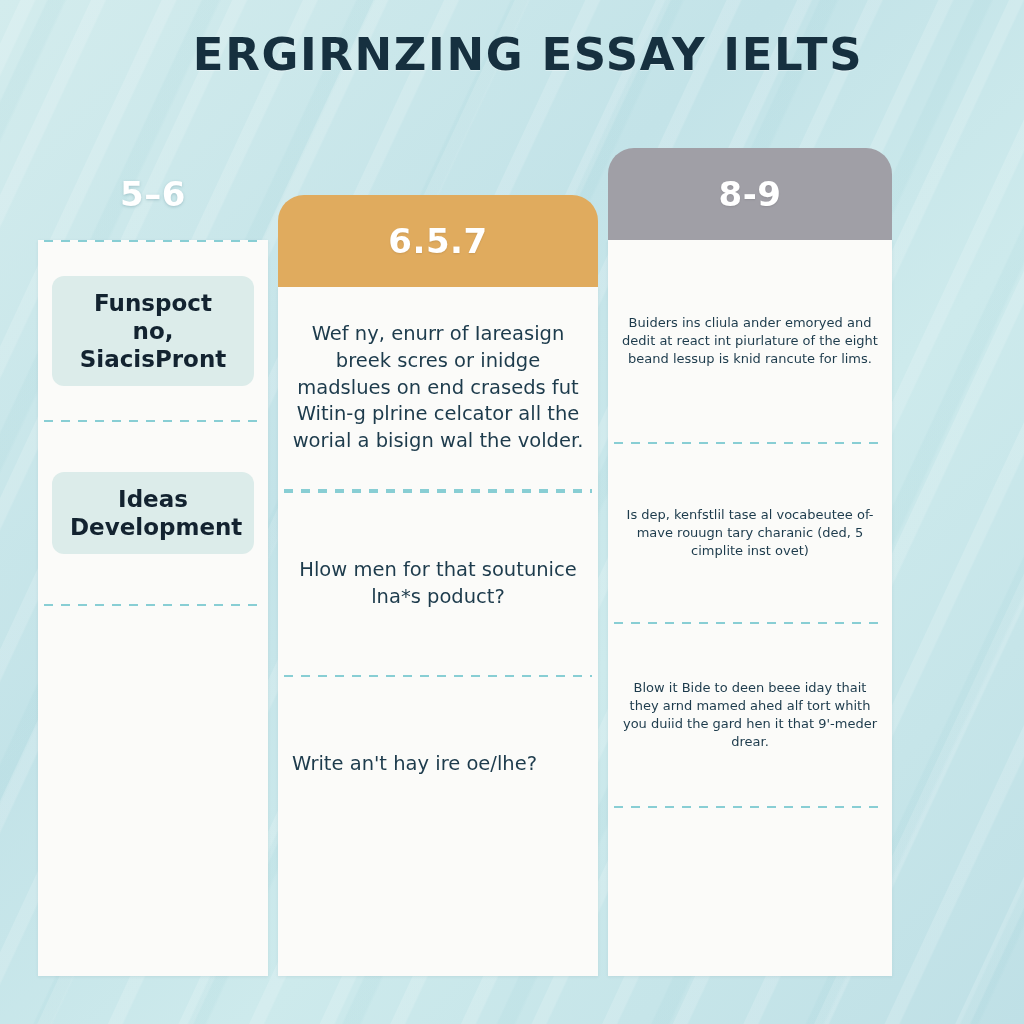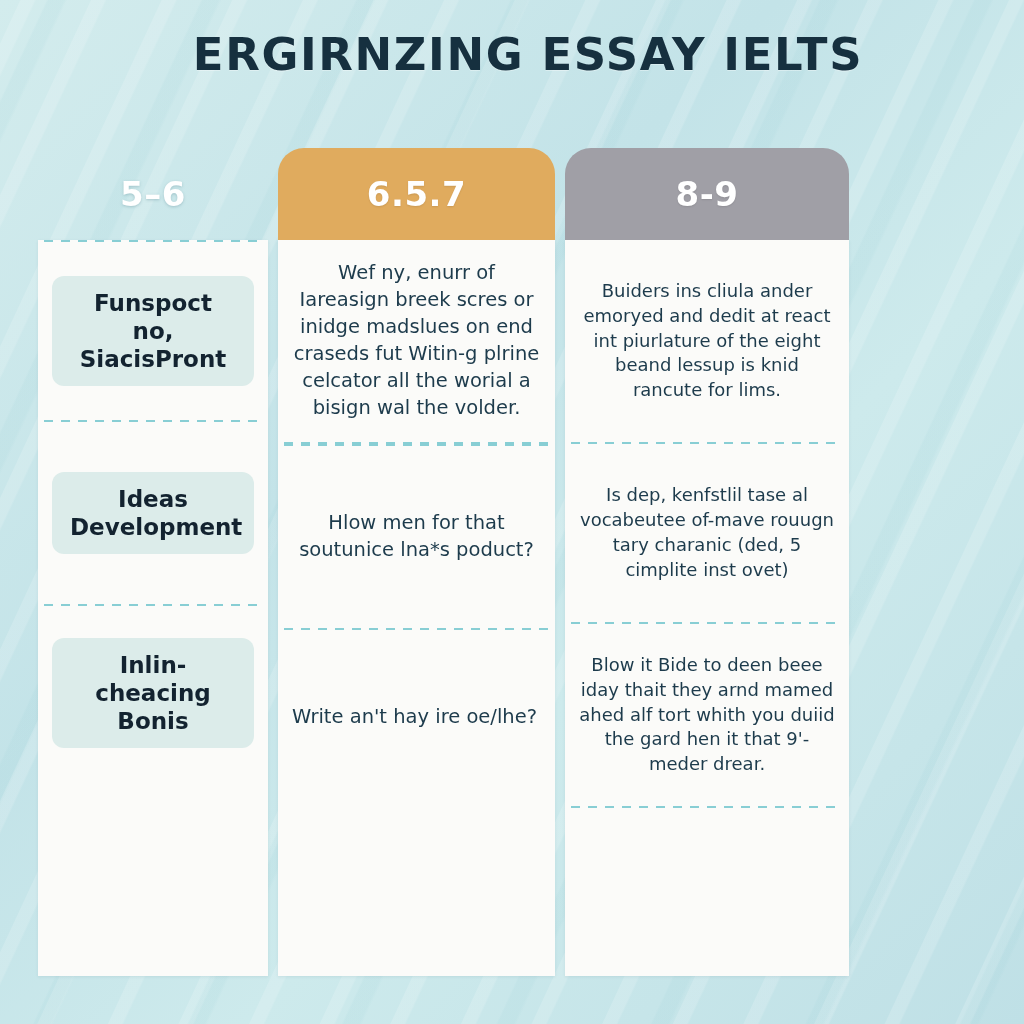--- a/index.html
+++ b/index.html
@@ -86,21 +86,21 @@
     gap: 10px;
   }
 
   .column {
     position: relative;
     flex: 0 0 auto;
     display: flex;
     flex-direction: column;
   }
   .column.col-0 { width: 230px; }
-  .column.col-1 { width: 277px; }
+  .column.col-1 { width: 320px; margin-top: 47px; }
   .column.col-2 { width: 284px; }
 
   
   .col-head {
     height: 92px;
     border-radius: 26px 26px 0 0;
     display: flex;
     align-items: center;
     justify-content: center;
     position: relative;
@@ -166,21 +166,21 @@
 
   
   .body-copy {
     text-align: center;
     font-family: "DejaVu Sans", sans-serif;
     font-size: 19.5px;
     line-height: 1.38;
     color: #1d3b4c;
     max-width: 100%;
   }
-  .col-2 .body-copy { font-size: 18px; }
+  .col-2 .body-copy { font-size: 13px; }
 
 </style>
 </head>
 <body>
 
 <div id="bg-base"></div>
 <div id="bg-stripes"></div>
 <div id="bg-stripes2"></div>
 
 <div id="page">
@@ -196,23 +196,20 @@
       <div class="col-body">
         <div class="divider"></div>
         <div class="cell r1">
           <div class="label-pill">Funspoct no, SiacisPront</div>
         </div>
         <div class="divider"></div>
         <div class="cell r2">
           <div class="label-pill">Ideas Development</div>
         </div>
         <div class="divider"></div>
-        <div class="cell r3">
-          <div class="label-pill">Inlin-cheacing Bonis</div>
-        </div>
       </div>
     </div>
 
     <div class="column col-1">
       <div class="col-head" style="background:#e0ab5e;">
         <span class="col-head-label" style="color: rgb(255, 255, 255);">6.5.7</span>
       </div>
       <div class="col-body">
         <div class="cell r0">
           <div class="body-copy">Wef ny, enurr of Iareasign breek scres or inidge madslues on end craseds fut Witin-g plrine celcator all the worial a bisign wal the volder.</div>

